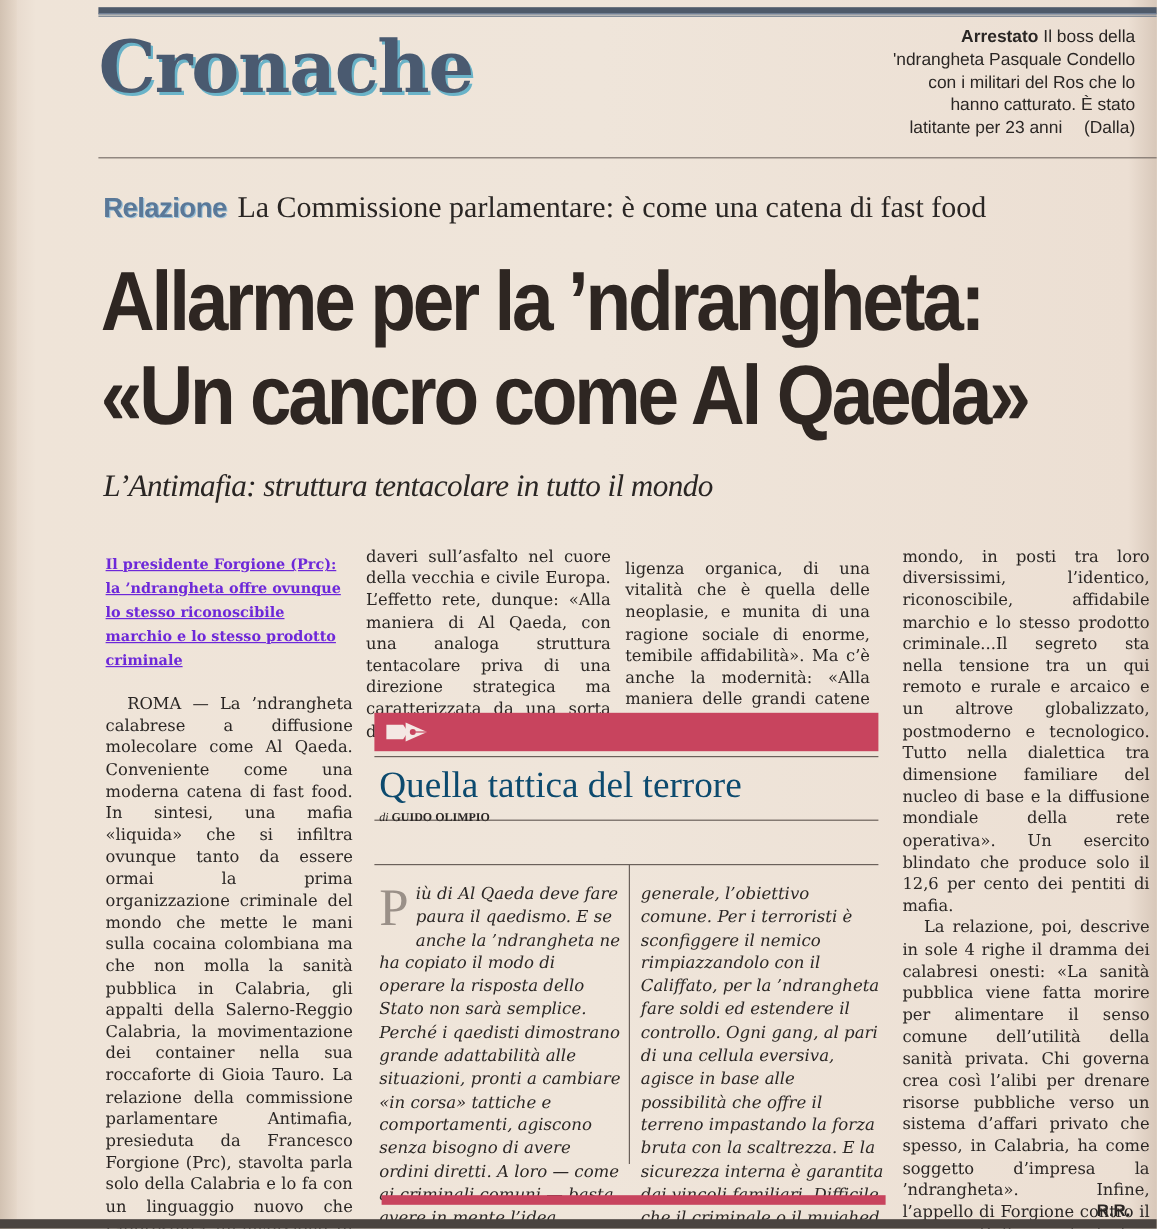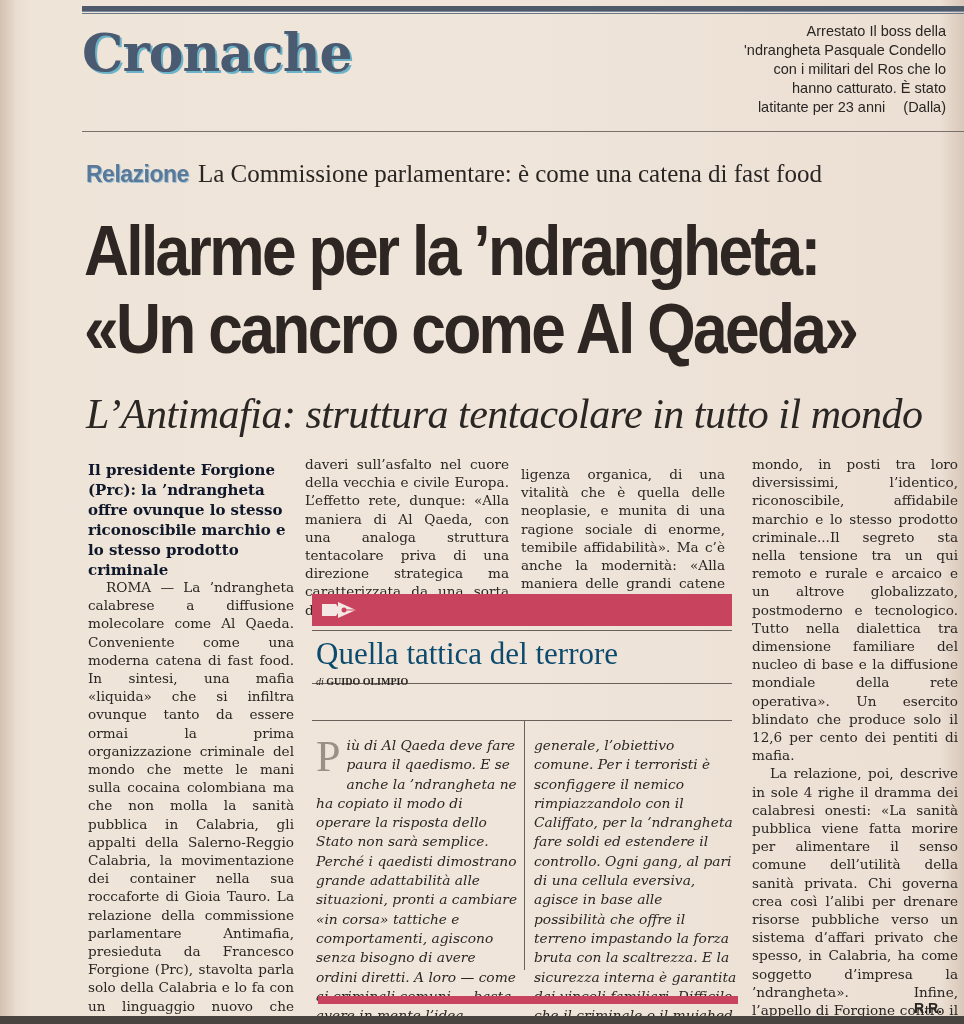--- a/index.html
+++ b/index.html
@@ -7,42 +7,42 @@
     width: 964px; height: 1024px; overflow: hidden; position: relative;
     background: #ece0d4;
     background-image: linear-gradient(90deg, #e2d3c6 0px, #efe4d8 30px, #efe5da 500px, #ecdfd3 940px, #d8c8ba 964px);
     font-family: "DejaVu Serif", serif; color: #2a2624;
   }
   .abs { position: absolute; }
   .top-rule { left: 82px; top: 6px; width: 882px; height: 5px; background: #4e5a6a; border-bottom: 1px solid #7a8aa0; }
   .top-rule2 { left: 82px; top: 13px; width: 882px; height: 1px; background: #6a7888; }
   .section-title {
     left: 82px; top: 22px; font-family: "DejaVu Serif", serif; font-weight: bold;
-    font-size: 52px; color: #4a5a70; letter-spacing: -1px;
+    font-size: 60px; color: #4a5a70; letter-spacing: -1px;
     text-shadow: 2px 2px 0 #6ab3c8;
   }
   .caption {
     left: 740px; top: 22px; width: 206px; text-align: right;
     font-family: "Liberation Sans", sans-serif; font-size: 14.5px; line-height: 19px; color: #2a2624;
   }
-  .caption b { font-weight: normal; }
+  .caption b { font-weight: bold; }
   .caption .credit { margin-left: 14px; }
   .mid-rule { left: 82px; top: 131px; width: 882px; height: 1px; background: #7a706a; }
   .kicker { left: 86px; top: 160px; font-size: 25px; white-space: nowrap; font-family: "Liberation Serif", serif; }
   .kicker .label { font-family: "Liberation Sans", sans-serif; font-weight: bold; color: #5a7898; font-size: 23px; letter-spacing: -0.5px; text-shadow: 1px 1px 0 #9ac0d8; margin-right: 9px; }
   .headline {
     left: 84px; top: 212px; width: 880px; font-family: "Liberation Sans", sans-serif; font-weight: bold;
     font-size: 70px; line-height: 78px; color: #2e2622; letter-spacing: -3px; transform: scaleX(0.89); transform-origin: left top;
     white-space: nowrap;
   }
-  .subhead { left: 86px; top: 390px; font-family: "Liberation Serif", serif; font-style: italic; font-size: 42px; color: #2a2624; white-space: nowrap; letter-spacing: -0.5px; }
+  .subhead { left: 86px; top: 390px; font-family: "Liberation Serif", serif; font-style: italic; font-size: 26px; color: #2a2624; white-space: nowrap; letter-spacing: -0.5px; }
   .col { font-family: "DejaVu Serif", serif; font-size: 13.6px; line-height: 18.2px; text-align: justify; color: #2a2624; }
   .col p { margin: 0; }
   .col .indent { text-indent: 18px; }
-  .deck { left: 88px; top: 460px; width: 202px; font-family: "DejaVu Serif", serif; font-weight: bold; font-size: 15px; line-height: 20px; color: #0f172a; }
+  .deck { left: 88px; top: 460px; width: 202px; font-family: "DejaVu Serif", serif; font-weight: bold; font-size: 12px; line-height: 20px; color: #6d28d9; text-decoration: underline; }
   .col1 { left: 88px; top: 578px; width: 206px; }
   .col2 { left: 305px; top: 455px; width: 204px; }
   .col3 { left: 521px; top: 455px; width: 204px; margin-top: 10px; }
   .col4 { left: 752px; top: 455px; width: 206px; }
   .box-band { left: 312px; top: 594px; width: 420px; height: 32px; background: #c8445e; }
   .pen-icon { left: 320px; top: 600px; width: 40px; height: 20px; }
   .box-rule1 { left: 312px; top: 630px; width: 420px; height: 1px; background: #6a605a; }
   .box-title { left: 316px; top: 636px; font-family: "Liberation Serif", serif; font-size: 31px; color: #0c4a6e; white-space: nowrap; }
   .box-rule2 { left: 312px; top: 683px; width: 420px; height: 1px; background: #6a605a; }
   .byline { left: 316px; top: 676px; font-family: "Liberation Serif", serif; font-size: 10px; font-weight: bold; white-space: nowrap; }

